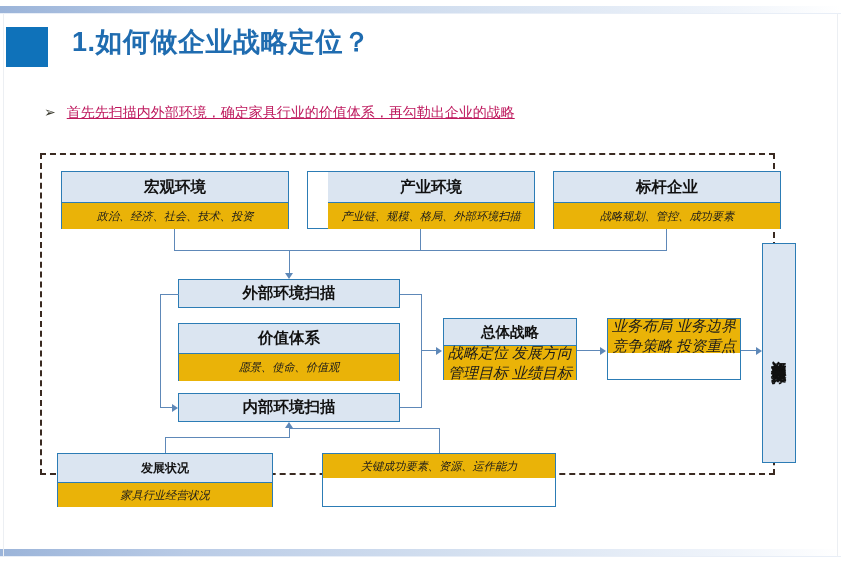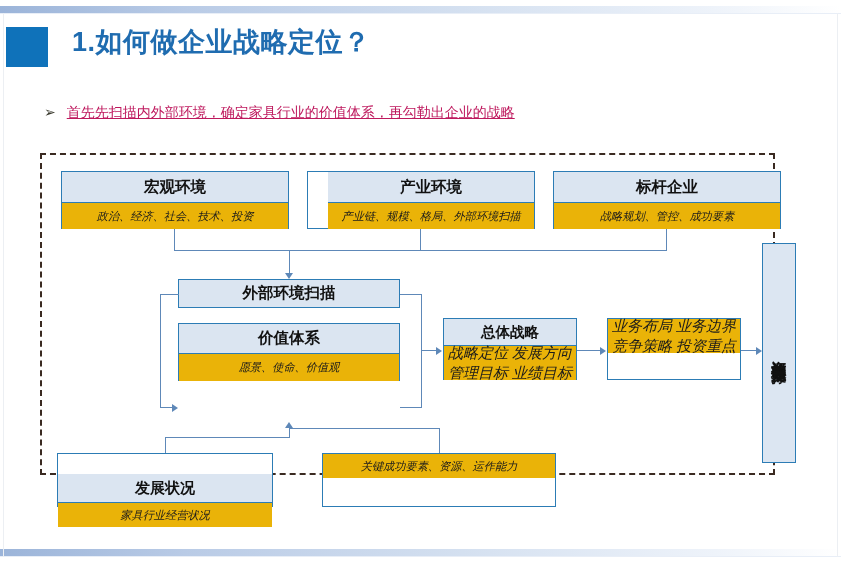--- a/index.html
+++ b/index.html
@@ -53,21 +53,21 @@
 
   .val-box{width:222px;height:58px;}
   .val-box .bhead{height:29px;font-size:15.5px;}
   .val-box .bbody{height:27px;font-size:11.2px;}
 
   .strat-box{width:134px;height:62px;}
   .strat-box .bhead{height:26px;font-size:14.5px;}
   .strat-box .bbody{height:34px;font-size:15px;line-height:1.32;align-items:center;}
 
   .bot-box{width:216px;height:54px;}
-  .bot-box .bhead{height:28px;font-size:15px;margin-top:20px;}
+  .bot-box .bhead{height:28px;font-size:12px;}
   .bot-box .bbody{height:24px;font-size:11.2px;text-align:center;}
 
   .bot-box.wide{width:234px;}
 
   
   #vbox{position:absolute;left:762px;top:103px;width:34px;height:220px;
     border:1.6px solid #2c7cb5;background:#dce6f2;box-sizing:border-box;
     display:flex;align-items:center;justify-content:center;}
   #vbox-label{writing-mode:vertical-rl;text-orientation:upright;
     font-size:15px;font-weight:bold;color:#111;letter-spacing:1px;line-height:1.04;}
@@ -121,20 +121,23 @@
 
   <div class="box mid-plain" style="left:178px;top:139px;">
     <div class="bhead">外部环境扫描</div>
   </div>
 
   <div class="box val-box" style="left:178px;top:183px;">
     <div class="bhead">价值体系</div>
     <div class="bbody">愿景、使命、价值观</div>
   </div>
 
+  <div class="box mid-plain" style="left:178px;top:253px;">
+    <div class="bhead">内部环境扫描</div>
+  </div>
 
   <div class="box strat-box" style="left:443px;top:178px;">
     <div class="bhead">总体战略</div>
     <div class="bbody">
       <div>战略定位  发展方向</div>
       <div>管理目标  业绩目标</div>
     </div>
   </div>
 
   <div class="box strat-box" style="left:607px;top:178px;">

